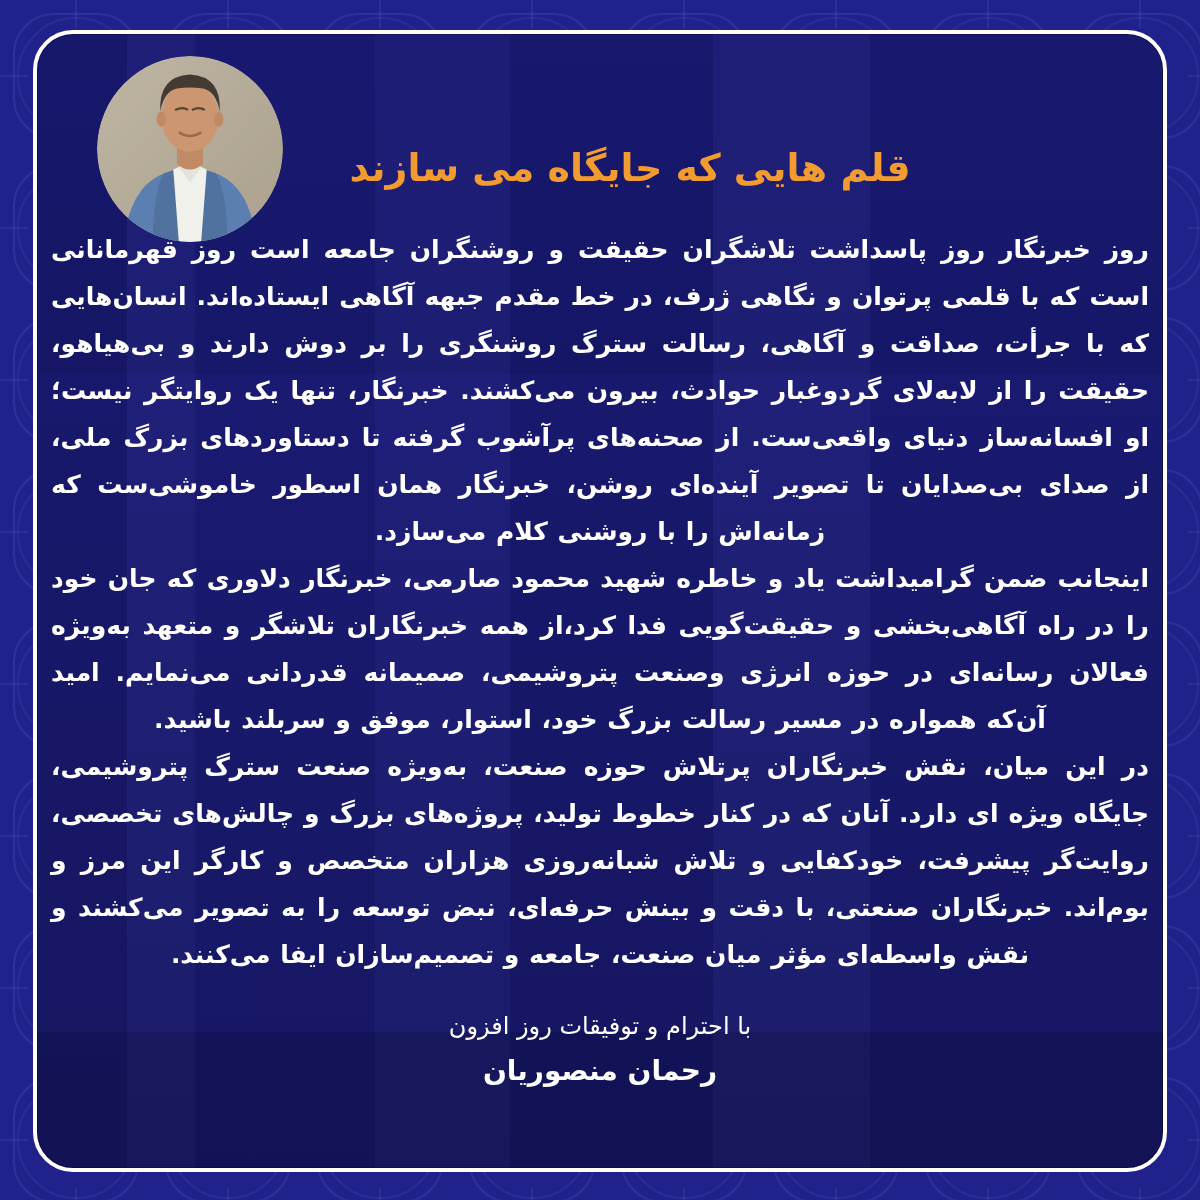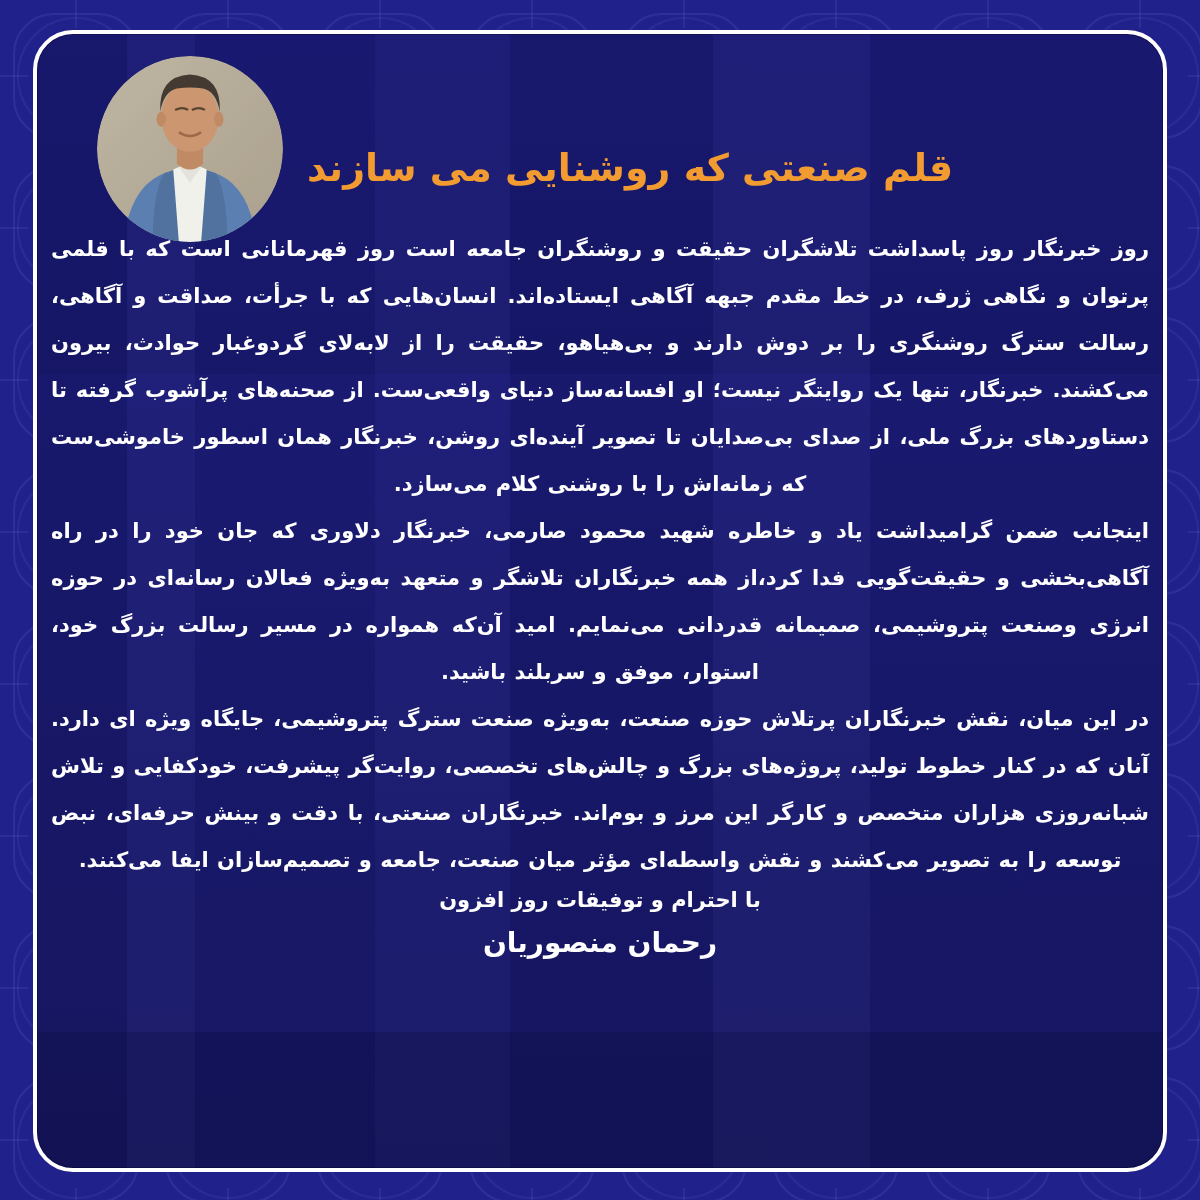--- a/index.html
+++ b/index.html
@@ -31,24 +31,24 @@
   }
   .header-title{
     position:absolute;top:112px;left:60px;right:0;text-align:center;z-index:2;
     color:#f29b30;font-size:38px;font-weight:bold;
   }
   .content{
     position:absolute;top:192px;left:14px;right:14px;z-index:2;
     color:#ffffff;direction:rtl;
   }
   .content p{
-    margin:0;font-size:21px;font-weight:bold;line-height:47px;
+    margin:0;font-size:25px;font-weight:bold;line-height:47px;
     text-align:justify;text-align-last:center;word-spacing:1px;
   }
-  .sig-closing{margin-top:4px;text-align:center;font-size:21px;font-weight:bold;}
+  .sig-closing{margin-top:34px;text-align:center;font-size:24px;font-weight:normal;}
   .sig-name{margin-top:14px;text-align:center;font-size:28px;font-weight:bold;}
 </style>
 </head>
 <body>
 
 <svg class="bg-pattern" width="1200" height="1200" xmlns="http://www.w3.org/2000/svg">
   <defs>
     <pattern id="squircles" width="152" height="152" patternUnits="userSpaceOnUse">
       <rect x="14" y="14" width="124" height="124" rx="40" fill="none" stroke="rgba(160,170,255,0.10)" stroke-width="2"></rect>
       <circle cx="76" cy="76" r="58" fill="none" stroke="rgba(160,170,255,0.08)" stroke-width="2"></circle>
@@ -91,21 +91,21 @@
         <ellipse cx="65.5" cy="34" rx="2.5" ry="4" fill="#c08a64"></ellipse>
 
         <path d="M34 30 Q33 11 50 10 Q67 11 66 30 Q64 19 57 17.5 Q50 16.5 43 17.5 Q36 19 34 30 Z" fill="#453a31"></path>
 
         <path d="M42 29 q4 -2 7 0 M51 29 q4 -2 7 0" stroke="#5a4432" stroke-width="1.2" fill="none"></path>
         <path d="M44 41 q6 4 12 0" stroke="#9c6a4b" stroke-width="1.4" fill="none"></path>
       </g>
     </svg>
   </div>
 
-  <div class="header-title">قلم صنعتی که روشنایی می سازند</div>
+  <div class="header-title">قلم هایی که جایگاه می سازند</div>
 
   <div class="content">
     <p>روز خبرنگار روز پاسداشت تلاشگران حقیقت و روشنگران جامعه است روز قهرمانانی است که با قلمی پرتوان و نگاهی ژرف، در خط مقدم جبهه آگاهی ایستاده‌اند. انسان‌هایی که با جرأت، صداقت و آگاهی، رسالت سترگ روشنگری را بر دوش دارند و بی‌هیاهو، حقیقت را از لابه‌لای گردوغبار حوادث، بیرون می‌کشند. خبرنگار، تنها یک روایتگر نیست؛ او افسانه‌ساز دنیای واقعی‌ست. از صحنه‌های پرآشوب گرفته تا دستاوردهای بزرگ ملی، از صدای بی‌صدایان تا تصویر آینده‌ای روشن، خبرنگار همان اسطور خاموشی‌ست که زمانه‌اش را با روشنی کلام می‌سازد.</p>
     <p>اینجانب ضمن گرامیداشت یاد و خاطره شهید محمود صارمی، خبرنگار دلاوری که جان خود را در راه آگاهی‌بخشی و حقیقت‌گویی فدا کرد،از همه خبرنگاران تلاشگر و متعهد به‌ویژه فعالان رسانه‌ای در حوزه انرژی وصنعت پتروشیمی، صمیمانه قدردانی می‌نمایم. امید آن‌که همواره در مسیر رسالت بزرگ خود، استوار، موفق و سربلند باشید.</p>
     <p>در این میان، نقش خبرنگاران پرتلاش حوزه صنعت، به‌ویژه صنعت سترگ پتروشیمی، جایگاه ویژه ای دارد. آنان که در کنار خطوط تولید، پروژه‌های بزرگ و چالش‌های تخصصی، روایت‌گر پیشرفت، خودکفایی و تلاش شبانه‌روزی هزاران متخصص و کارگر این مرز و بوم‌اند. خبرنگاران صنعتی، با دقت و بینش حرفه‌ای، نبض توسعه را به تصویر می‌کشند و نقش واسطه‌ای مؤثر میان صنعت، جامعه و تصمیم‌سازان ایفا می‌کنند.</p>
 
     <div class="sig-closing">با احترام و توفیقات روز افزون</div>
     <div class="sig-name">رحمان منصوریان</div>
 
   </div>

